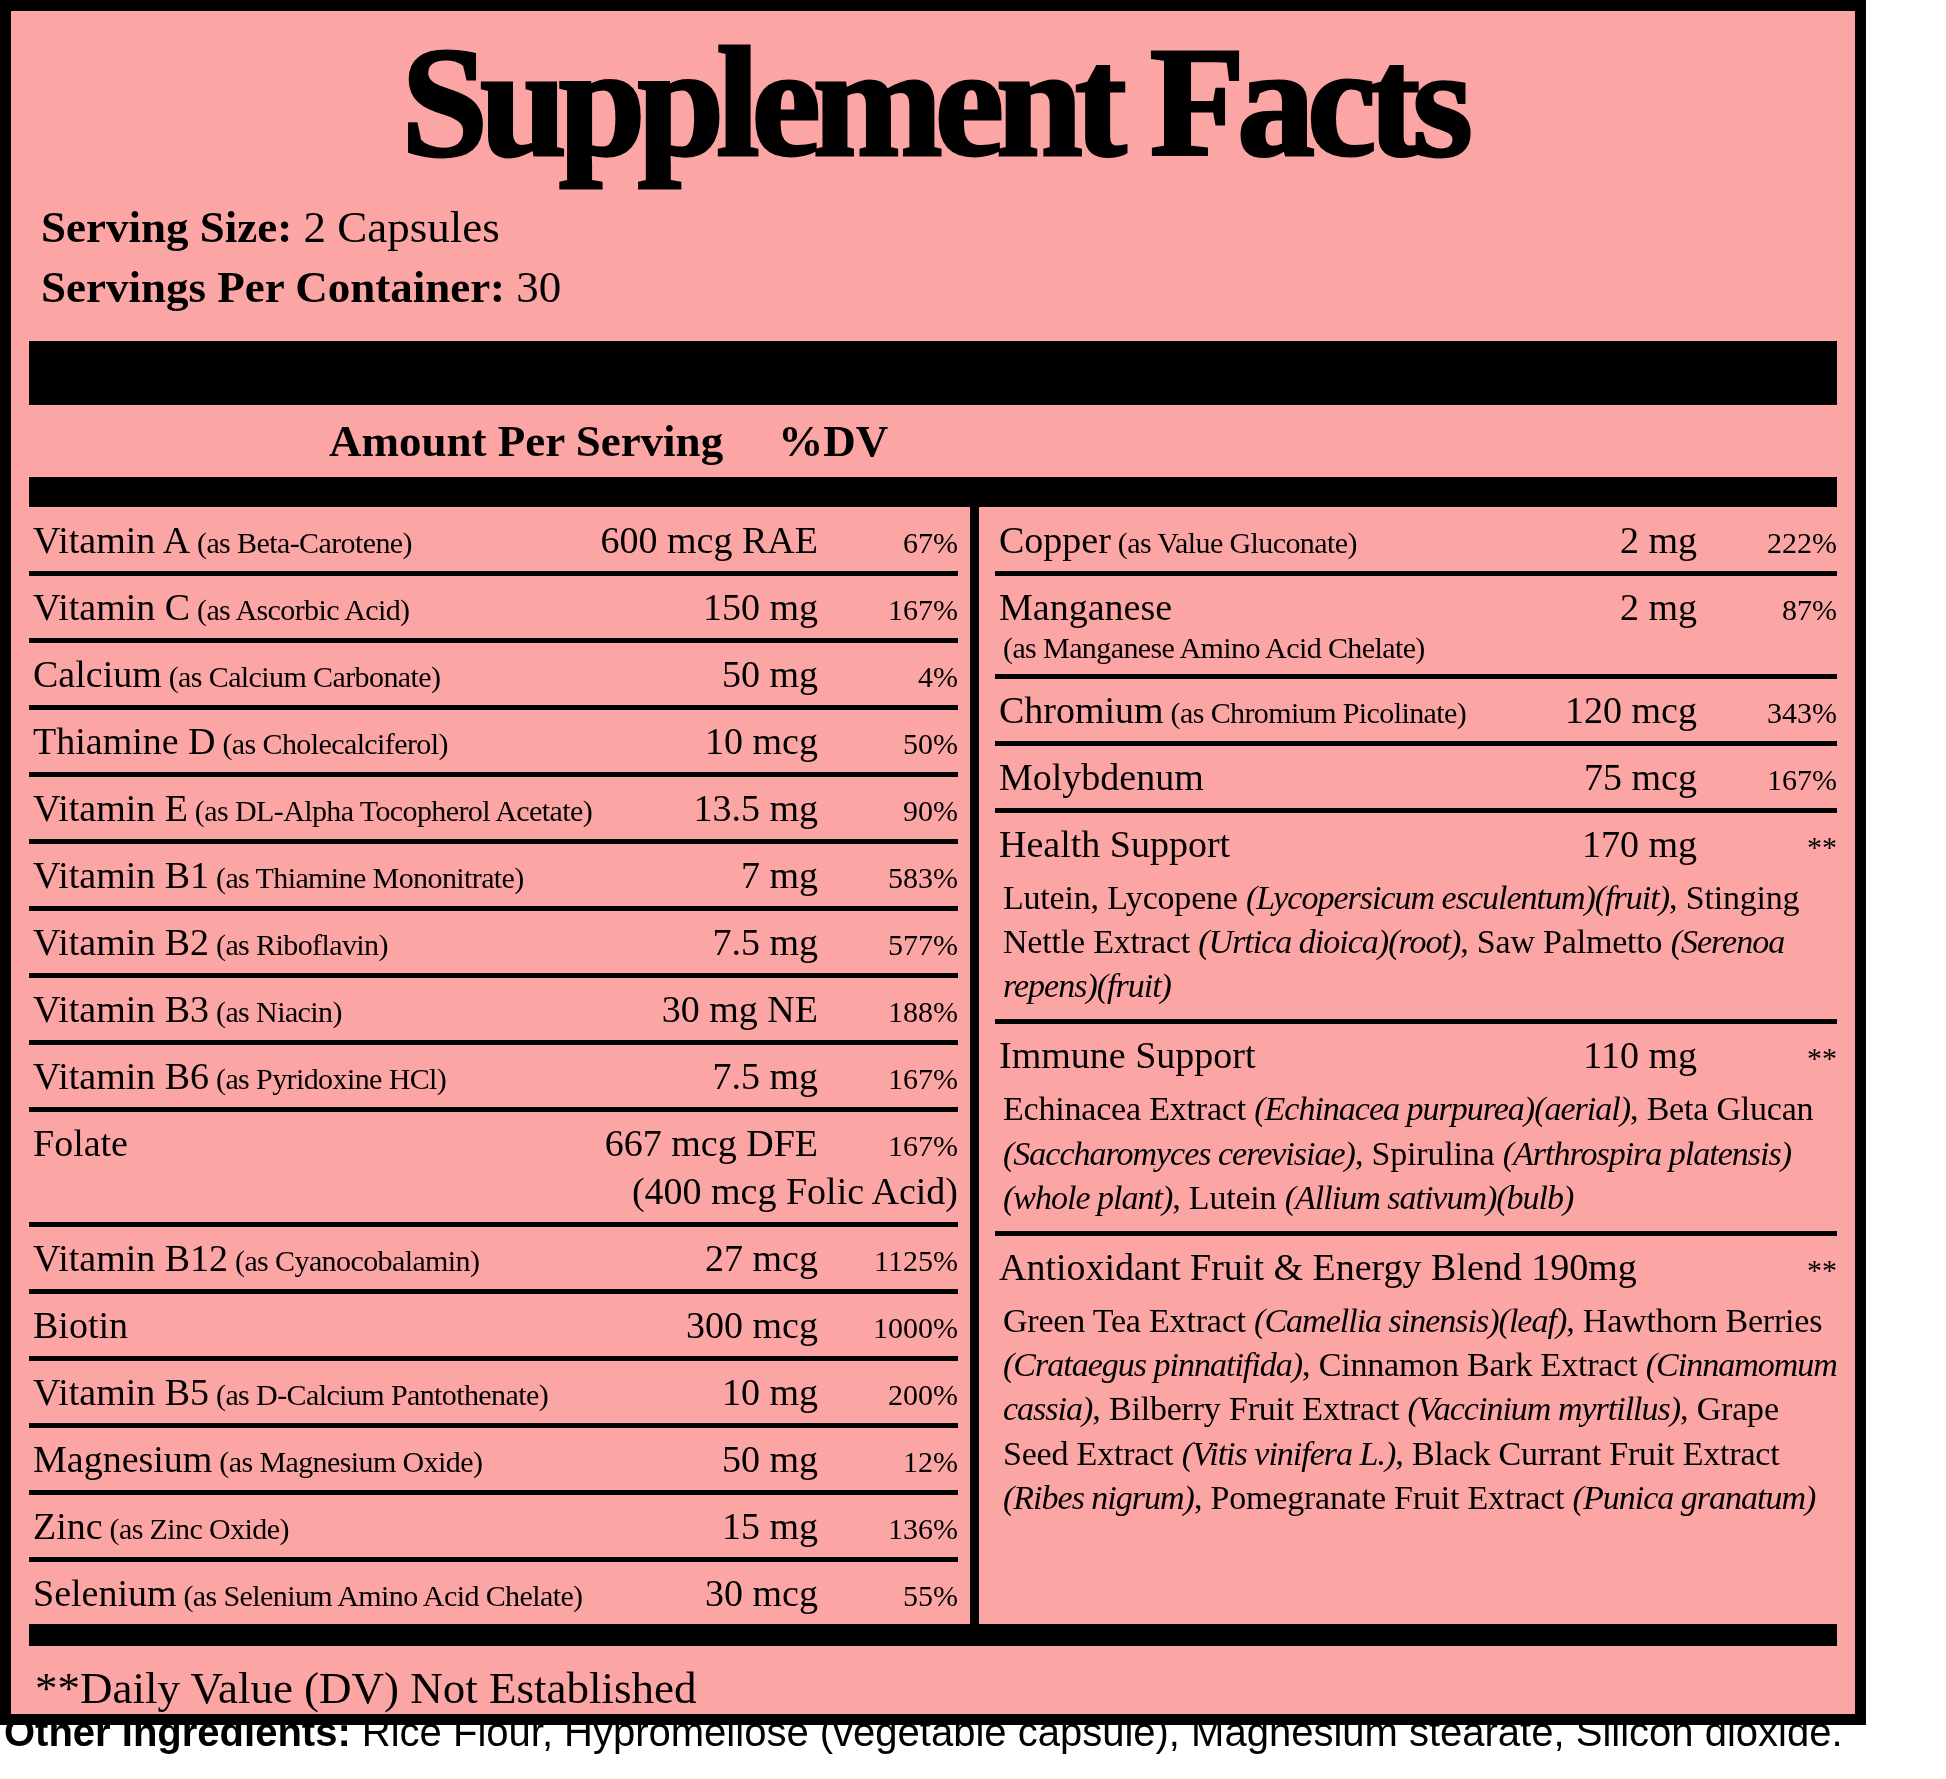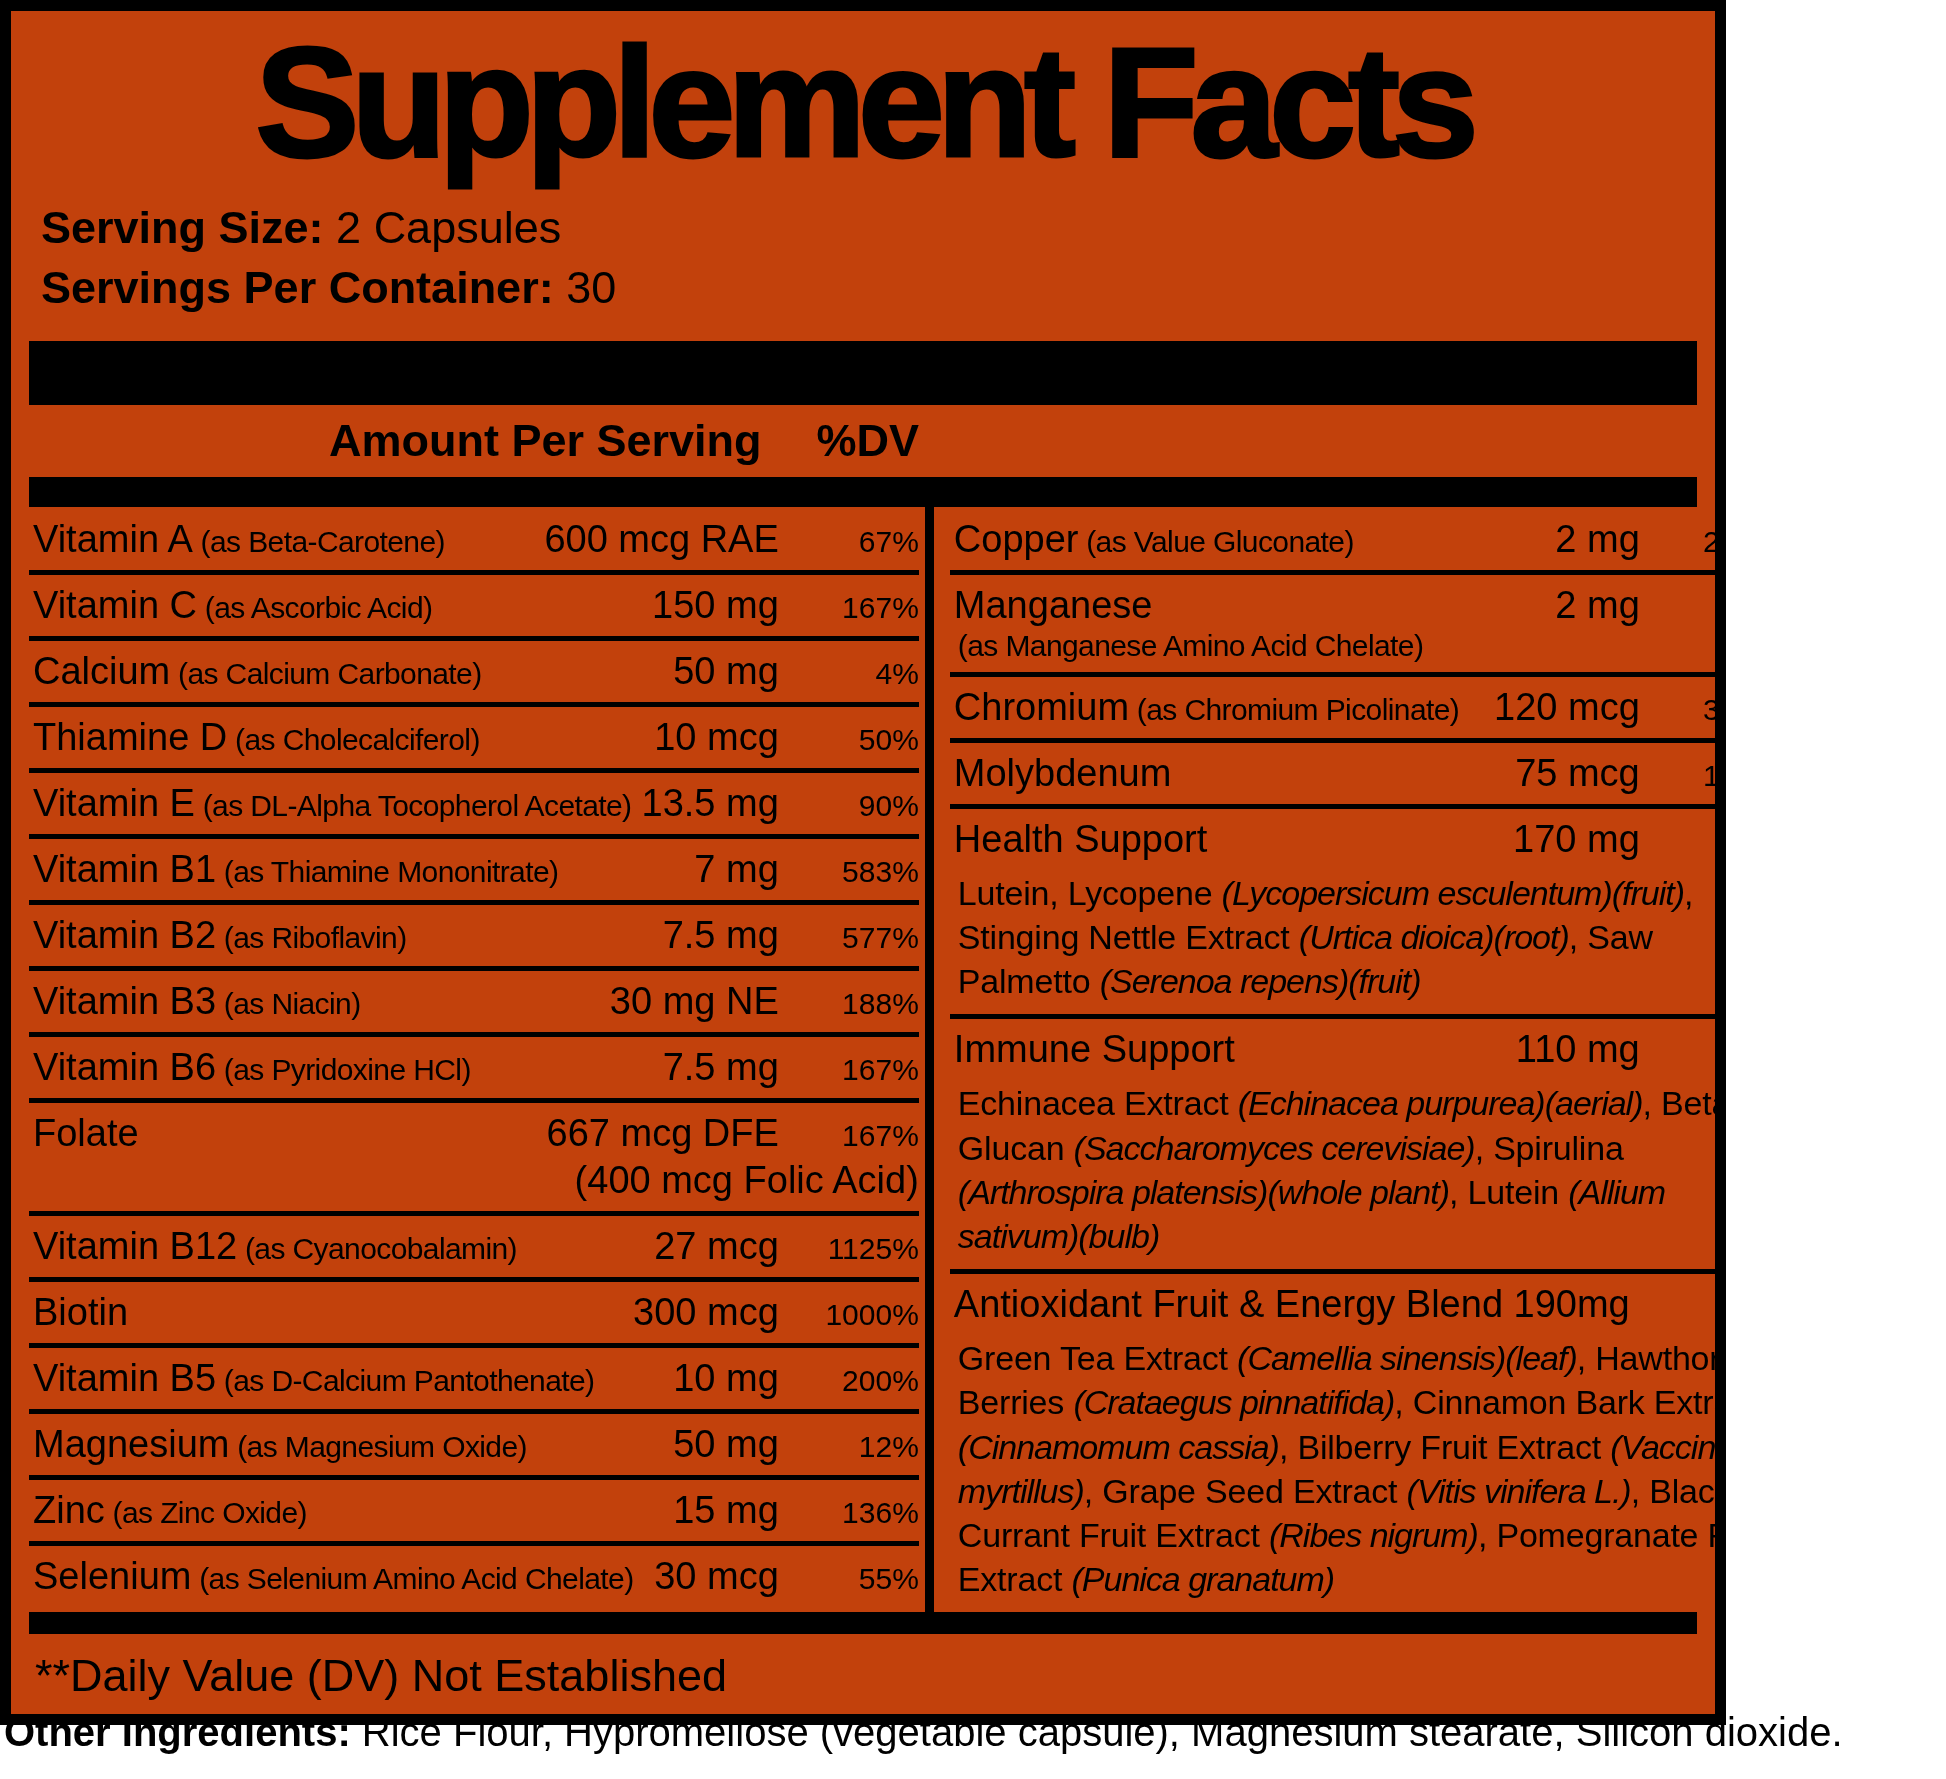--- a/index.html
+++ b/index.html
@@ -4,42 +4,43 @@
 <style>
   * { box-sizing: border-box; }
   html, body { margin: 0; padding: 0; }
   body {
     width: 1946px; height: 1779px;
     background: #ffffff; color: #000000;
     font-family: "Liberation Sans", sans-serif;
     position: relative; overflow: hidden;
   }
   .panel {
-    width: 1726px; height: 1725px;
+    width: 1866px; height: 1725px;
     border: 11px solid #000;
     padding: 0 18px;
     overflow: hidden;
-    background: #c2410c;
+    background: #fca5a5;
+    font-family: Liberation Serif, serif;
   }
   .title {
     font-size: 156px; font-weight: bold;
     letter-spacing: -8px; line-height: 1.02;
     text-align: center; margin: 12px 0 6px;
     -webkit-text-stroke: 3px #000;
   }
   .serving { font-size: 45px; line-height: 1.32; margin: 16px 0 4px 12px; }
   .b { font-weight: bold; }
   .bar { background: #000; }
   .bar-thick { height: 64px; margin-top: 24px; }
   .hdr { font-size: 45px; font-weight: bold; padding: 10px 0 10px 300px; }
   .hdr .dv { margin-left: 55px; }
   .bar-mid { height: 30px; }
   .cols { display: flex; align-items: stretch; }
   .col { padding-top: 2px; }
-  .col.left  { width: 941px; padding-right: 6px; }
+  .col.left  { width: 941px; padding-right: 12px; }
   .divider { width: 9px; background: #000; flex: none; }
   .col.right { flex: 1; padding-left: 16px; }
   .row { border-bottom: 5px solid #000; padding: 9px 0 9px 4px; }
   .row:last-child { border-bottom: none; }
   .row-line { display: flex; align-items: baseline; }
   .n { flex: 1 1 auto; min-width: 0; white-space: nowrap; }
   .name { font-size: 38px; }
   .as { font-size: 30px; letter-spacing: -0.6px; }
   .amt { white-space: nowrap; margin-left: auto; font-size: 38px; padding-left: 10px; }
   .pct { width: 140px; flex: none; text-align: right; font-size: 30px; white-space: nowrap; }

